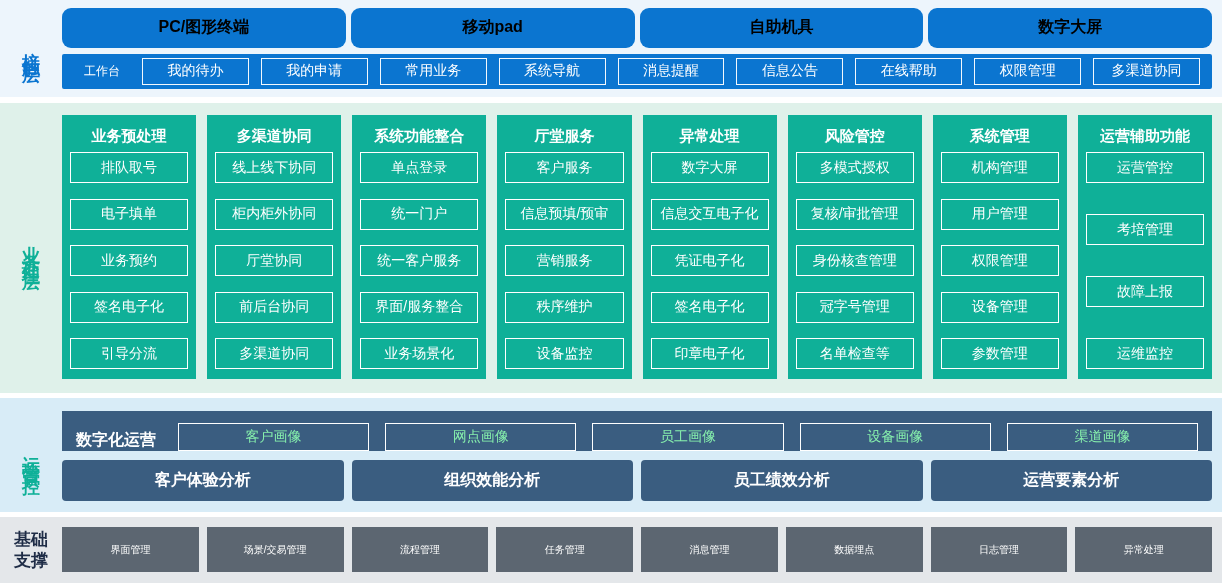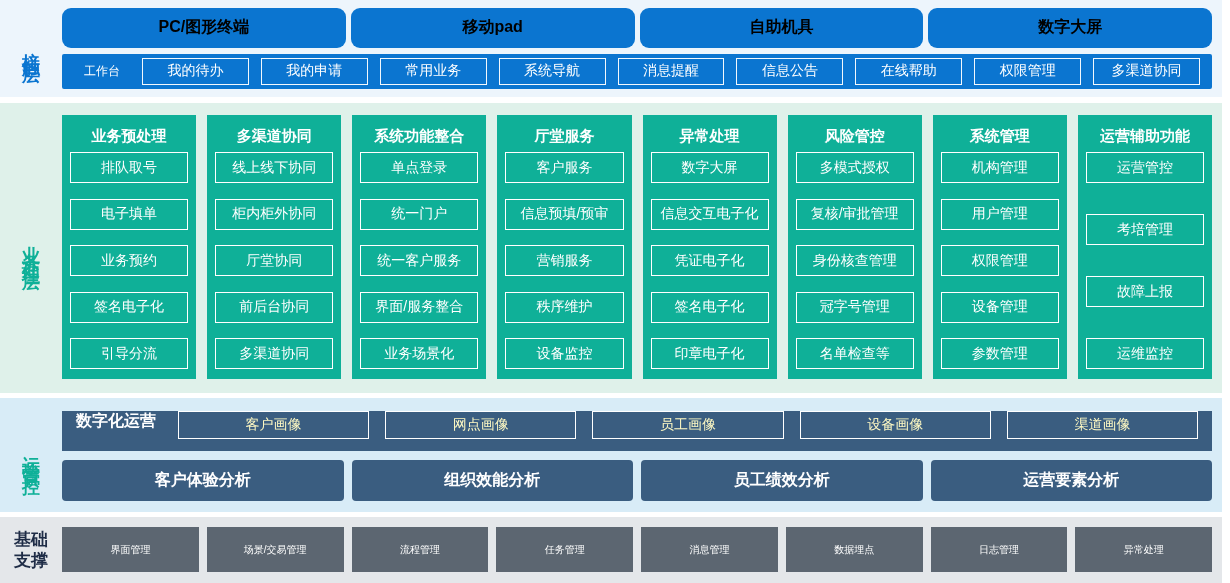--- a/index.html
+++ b/index.html
@@ -25,23 +25,23 @@
   .v-label.teal { color: var(--teal, #0fb098); }
   .biz-columns { flex: 1; display: flex; gap: 11px; padding: 12px 10px 14px 0; }
   .biz-col { flex: 1; background: var(--teal, #0fb098); padding: 7px 8px 10px; display: flex; flex-direction: column; }
   .biz-col-title { color: #fff; font-weight: bold; font-size: 15px; text-align: center; padding: 5px 0 6px; white-space: nowrap; }
   .biz-items { flex: 1; display: flex; flex-direction: column; justify-content: space-between; }
   .biz-item { height: 31px; border: 1px solid #ffffff; color: #fff; font-size: 14px; display: flex; align-items: center; justify-content: center; text-align: center; line-height: 1.08; padding: 8px 2px; }
 
   
   .sec-operations { height: 114px; background: var(--bgOperations, #d8ecf7); margin-bottom: 5px; }
   .ops-content { flex: 1; padding: 13px 10px 11px 0; display: flex; flex-direction: column; gap: 9px; }
-  .digital-bar { height: 40px; background: var(--slate, #3a5d80); display: flex; align-items: flex-start; padding: 0 14px; gap: 16px; flex: none; }
+  .digital-bar { height: 40px; background: var(--slate, #3a5d80); display: flex; align-items: flex-end; padding: 0 14px; gap: 16px; flex: none; }
   .digital-label { color: #fff; font-weight: bold; font-size: 16px; white-space: nowrap; padding-right: 6px; }
-  .digital-box { flex: 1; height: 28px; border: 1px solid #fff; color: #fef9c3; font-size: 14px; display: flex; align-items: center; justify-content: center; }
+  .digital-box { flex: 1; height: 28px; border: 1px solid #fff; color: #86efac; font-size: 14px; display: flex; align-items: center; justify-content: center; }
   .analysis-row { flex: 1; display: flex; gap: 8px; }
   .analysis-bar { flex: 1; background: var(--slate, #3a5d80); border-radius: 4px; color: #fff; font-weight: bold; font-size: 16px; display: flex; align-items: center; justify-content: center; }
 
   
   .sec-foundation { height: 66px; background: var(--bgFoundation, #e4e7ea); }
   .h-label { font-weight: bold; font-size: 17px; line-height: 1.25; text-align: center; color: var(--navy, #1e2c46); }
   .foundation-items { flex: 1; display: flex; gap: 8px; padding: 10px 10px 11px 0; }
   .foundation-box { flex: 1; background: var(--gray, #5c6671); color: #fff; font-size: 10px; display: flex; align-items: center; justify-content: center; white-space: nowrap; }
 </style>
 </head>

